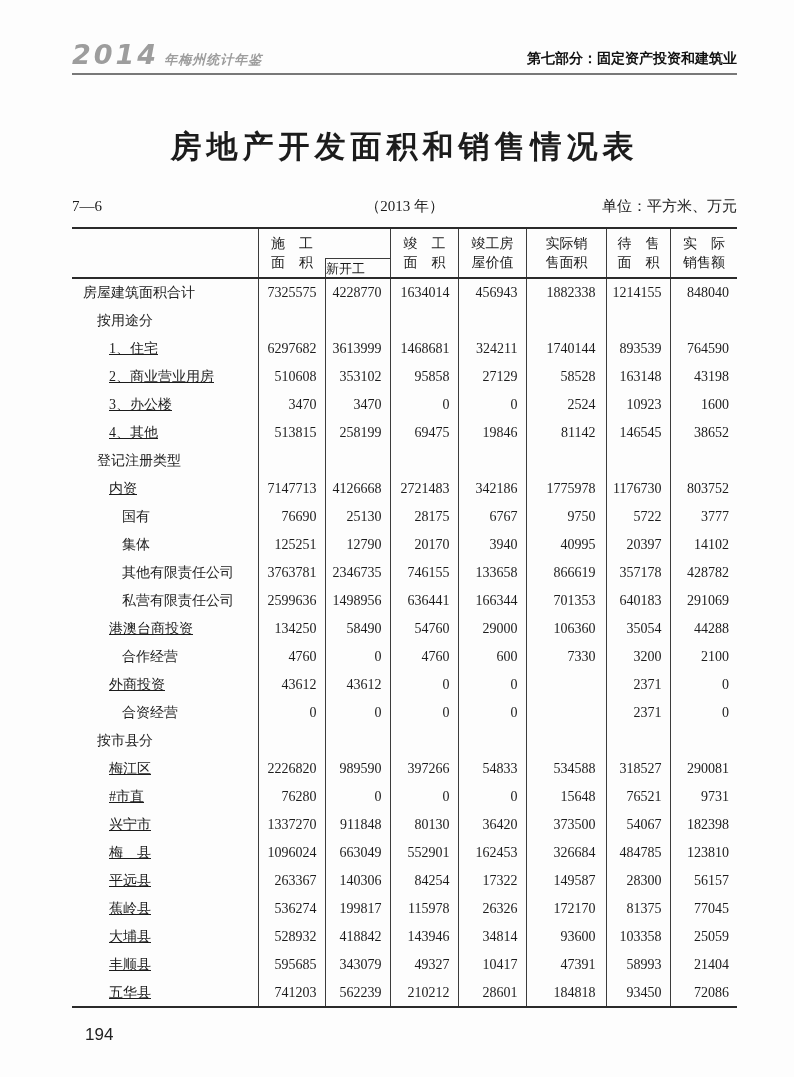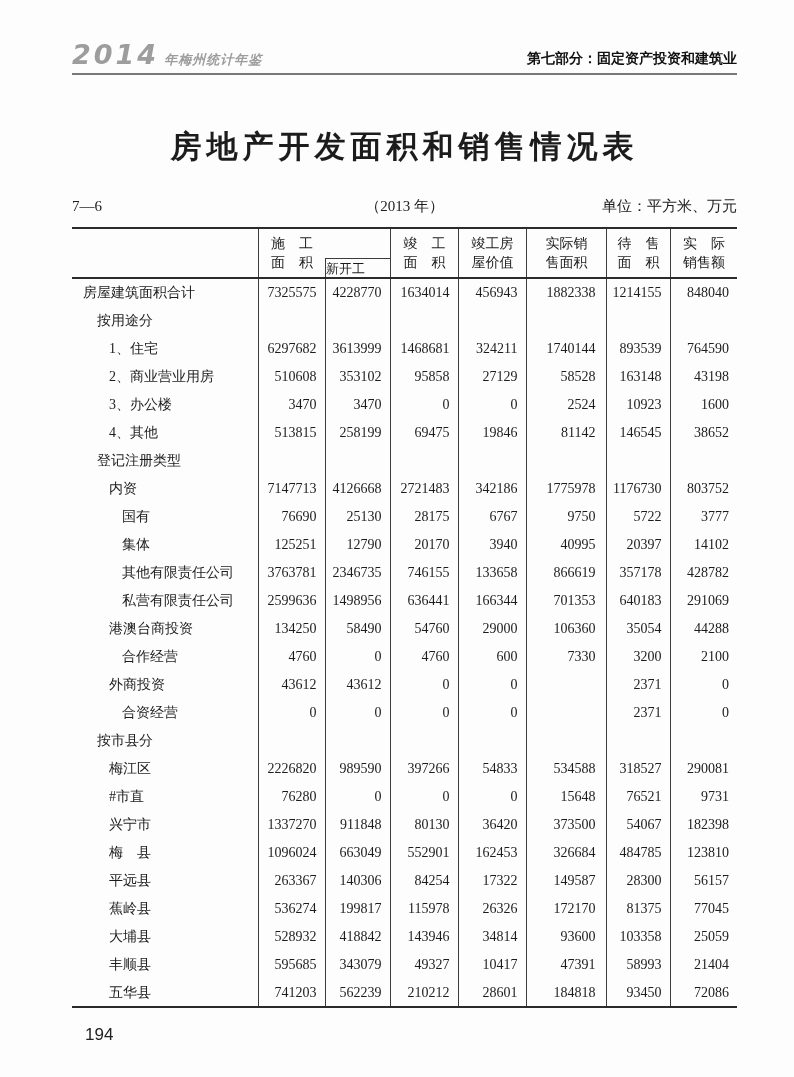--- a/index.html
+++ b/index.html
@@ -50,21 +50,21 @@
     position:absolute; left:0; right:0; top:29px; bottom:0;
     border-top:1px solid #3c3c3c; border-left:1px solid #3c3c3c;
     display:flex; align-items:center; font-size:13px;
   }
   table.grid { width:665px; border-collapse:collapse; table-layout:fixed; border-bottom:2px solid #2b2b2b; }
   table.grid td { height:28px; font-size:14px; overflow:hidden; white-space:nowrap; }
   table.grid td + td { border-left:1px solid #3c3c3c; }
   td.lbl { text-align:left; }
   td.lbl.ind0 { padding-left:11px; }
   td.lbl.ind1 { padding-left:25px; }
-  td.lbl.ind2 { padding-left:37px; }
+  td.lbl.ind2 { padding-left:37px;text-decoration:underline; }
   td.lbl.ind3 { padding-left:50px;margin-top:44px; }
   td.num { text-align:right; padding-right:8px; font-size:13.5px; font-family:"Liberation Serif","DejaVu Serif",serif; }
   td.num.c4 { padding-right:10px; }
 
   .page-num {
     position:absolute; left:85px; top:1025px;
     font-family:"Liberation Sans","DejaVu Sans",sans-serif; font-size:17px; color:#222;
   }
 </style>
 </head>

